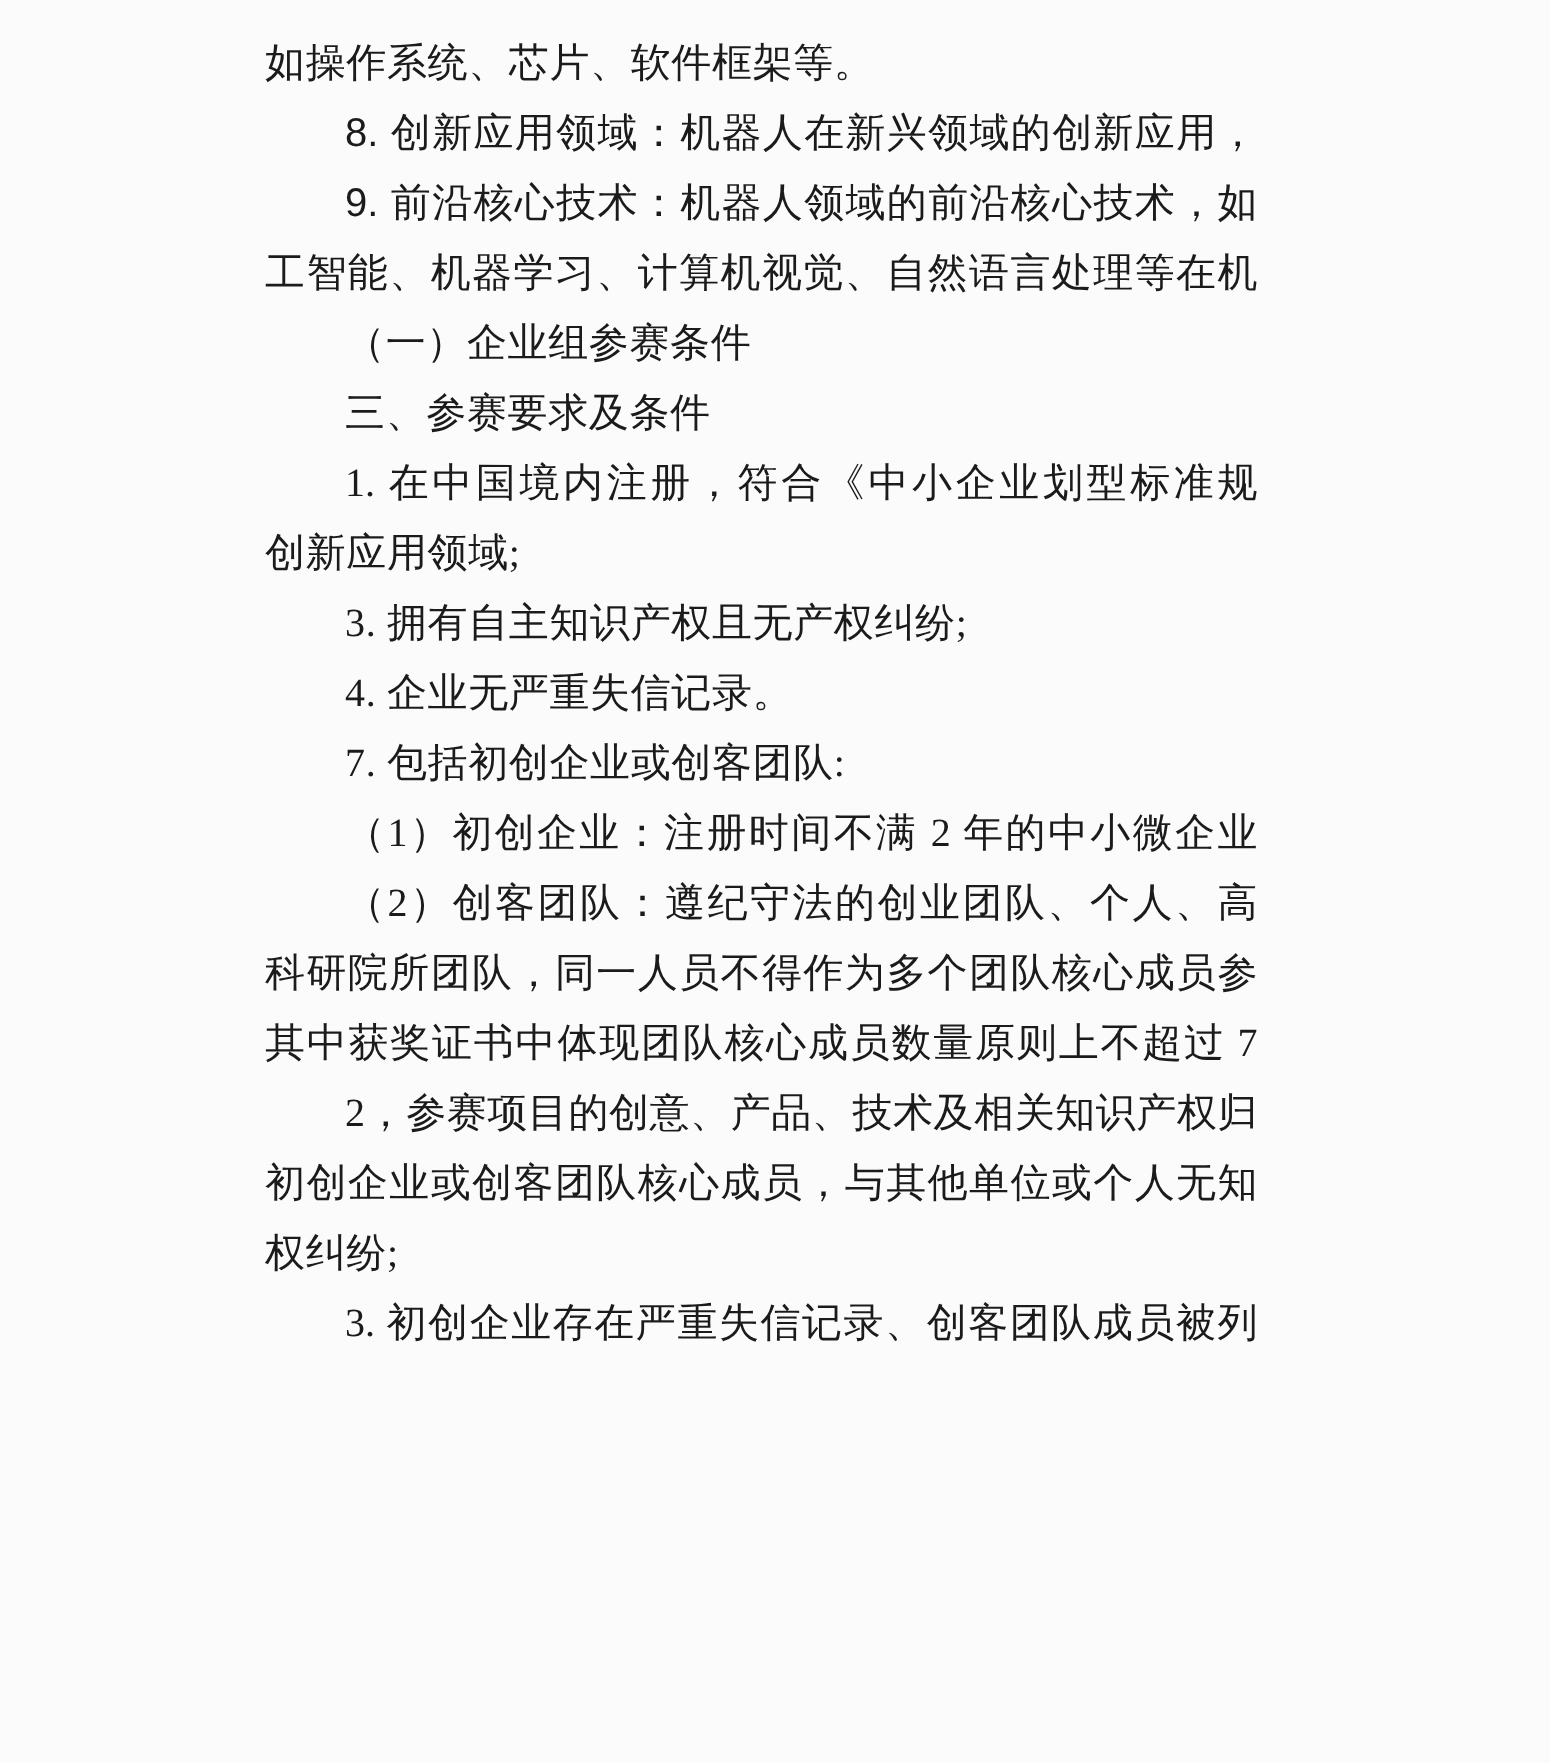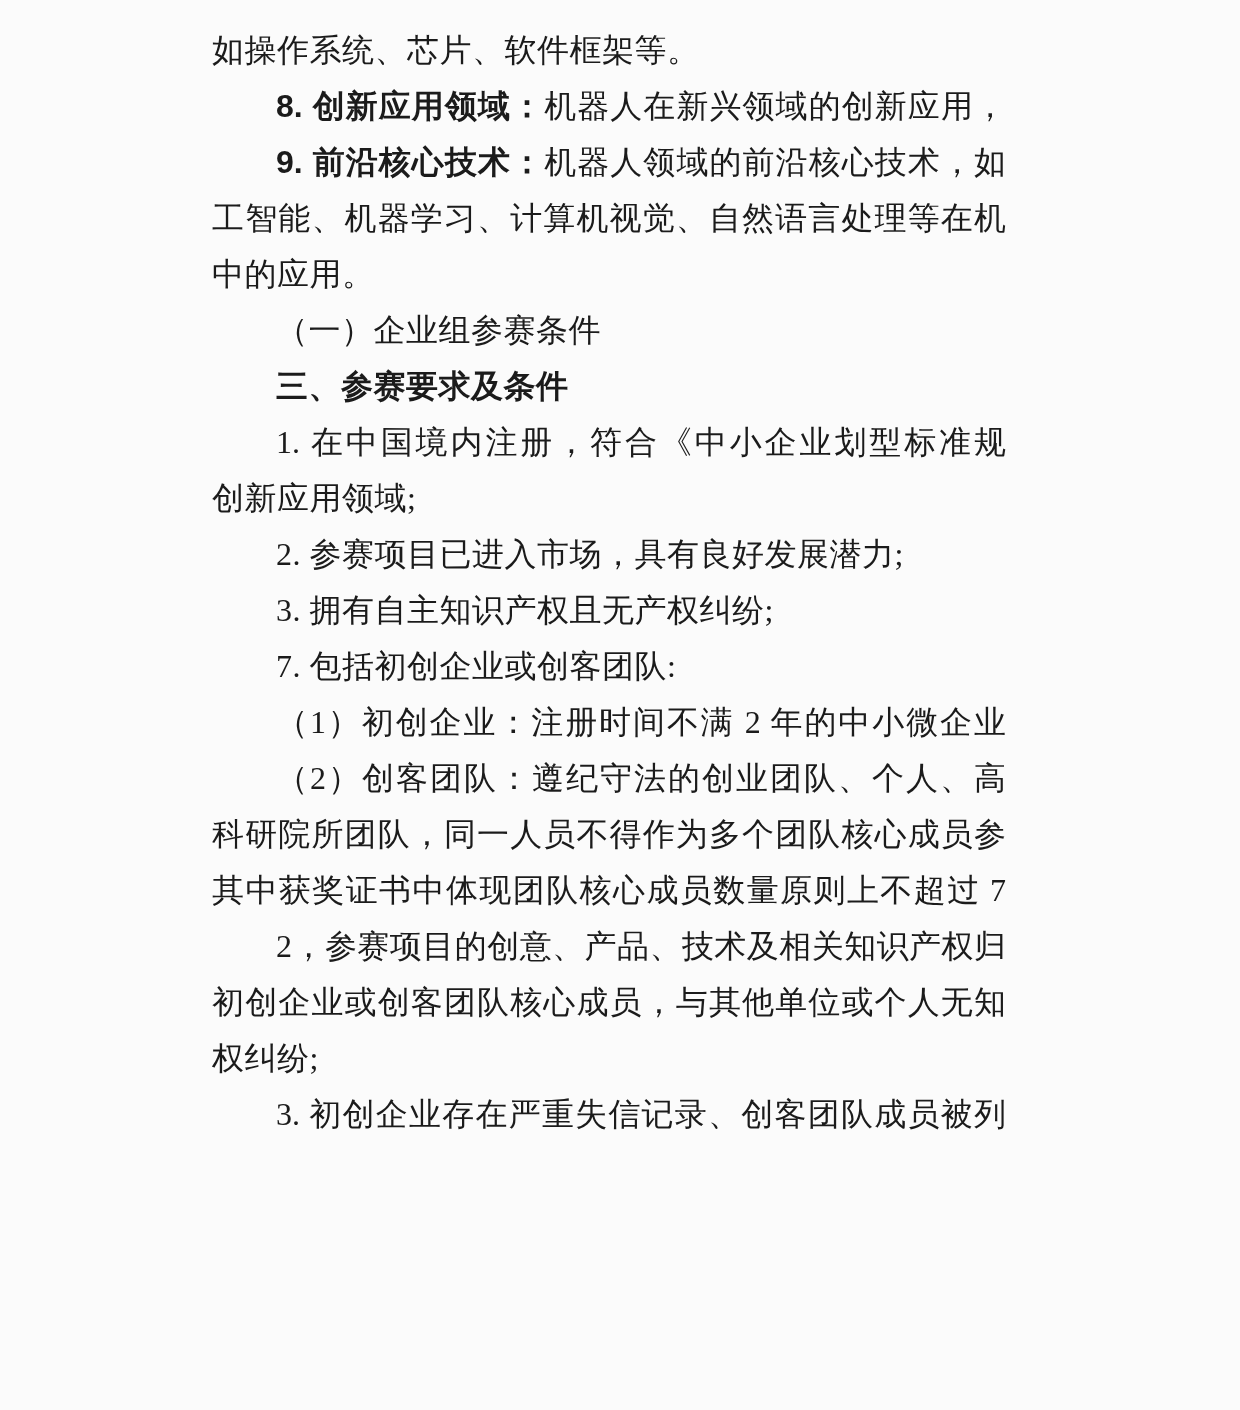--- a/index.html
+++ b/index.html
@@ -42,39 +42,38 @@
     text-align-last: justify;
     text-justify: inter-character;
     overflow: hidden;
   }
   .seg {
     font-weight: 400;
     margin-top: 44px;
   }
   .seg.bold {
     font-family: "Liberation Sans", "DejaVu Sans", sans-serif;
-    font-weight: 700;
+    font-weight: 400;
   }
 </style>
 </head>
 <body>
 
 <div class="page" style="background: rgb(251, 251, 251); color: rgb(27, 27, 27);">
   <div class="text-column" id="lines-container">
       <div class="doc-line"><span class="seg">如操作系统、芯片、软件框架等。</span></div>
       <div class="doc-line indent justify"><span class="seg bold">8. 创新应用领域：</span><span class="seg">机器人在新兴领域的创新应用，如</span></div>
       <div class="doc-line indent justify"><span class="seg bold">9. 前沿核心技术：</span><span class="seg">机器人领域的前沿核心技术，如人</span></div>
       <div class="doc-line justify"><span class="seg">工智能、机器学习、计算机视觉、自然语言处理等在机器人</span></div>
-      <div class="doc-line"><span class="seg">中的应用。</span></div>
       <div class="doc-line indent"><span class="seg">（一）企业组参赛条件</span></div>
       <div class="doc-line indent"><span class="seg bold">三、参赛要求及条件</span></div>
       <div class="doc-line indent justify"><span class="seg">1. 在中国境内注册，符合《中小企业划型标准规定》</span></div>
       <div class="doc-line"><span class="seg">创新应用领域;</span></div>
-      <div class="doc-line indent"><span class="seg">2. 参赛项目已进入市场，具有良好发展潜力;</span></div>
       <div class="doc-line indent"><span class="seg">3. 拥有自主知识产权且无产权纠纷;</span></div>
+      <div class="doc-line indent"><span class="seg">4. 企业无严重失信记录。</span></div>
       <div class="doc-line indent"><span class="seg">7. 包括初创企业或创客团队:</span></div>
       <div class="doc-line indent justify"><span class="seg">（1）初创企业：注册时间不满 2 年的中小微企业（工</span></div>
       <div class="doc-line indent justify"><span class="seg">（2）创客团队：遵纪守法的创业团队、个人、高校、</span></div>
       <div class="doc-line justify"><span class="seg">科研院所团队，同一人员不得作为多个团队核心成员参赛。</span></div>
       <div class="doc-line justify"><span class="seg">其中获奖证书中体现团队核心成员数量原则上不超过 7 人。</span></div>
       <div class="doc-line indent justify"><span class="seg">2，参赛项目的创意、产品、技术及相关知识产权归属</span></div>
       <div class="doc-line justify"><span class="seg">初创企业或创客团队核心成员，与其他单位或个人无知识产</span></div>
       <div class="doc-line"><span class="seg">权纠纷;</span></div>
       <div class="doc-line indent justify"><span class="seg">3. 初创企业存在严重失信记录、创客团队成员被列为</span></div>
     </div>

